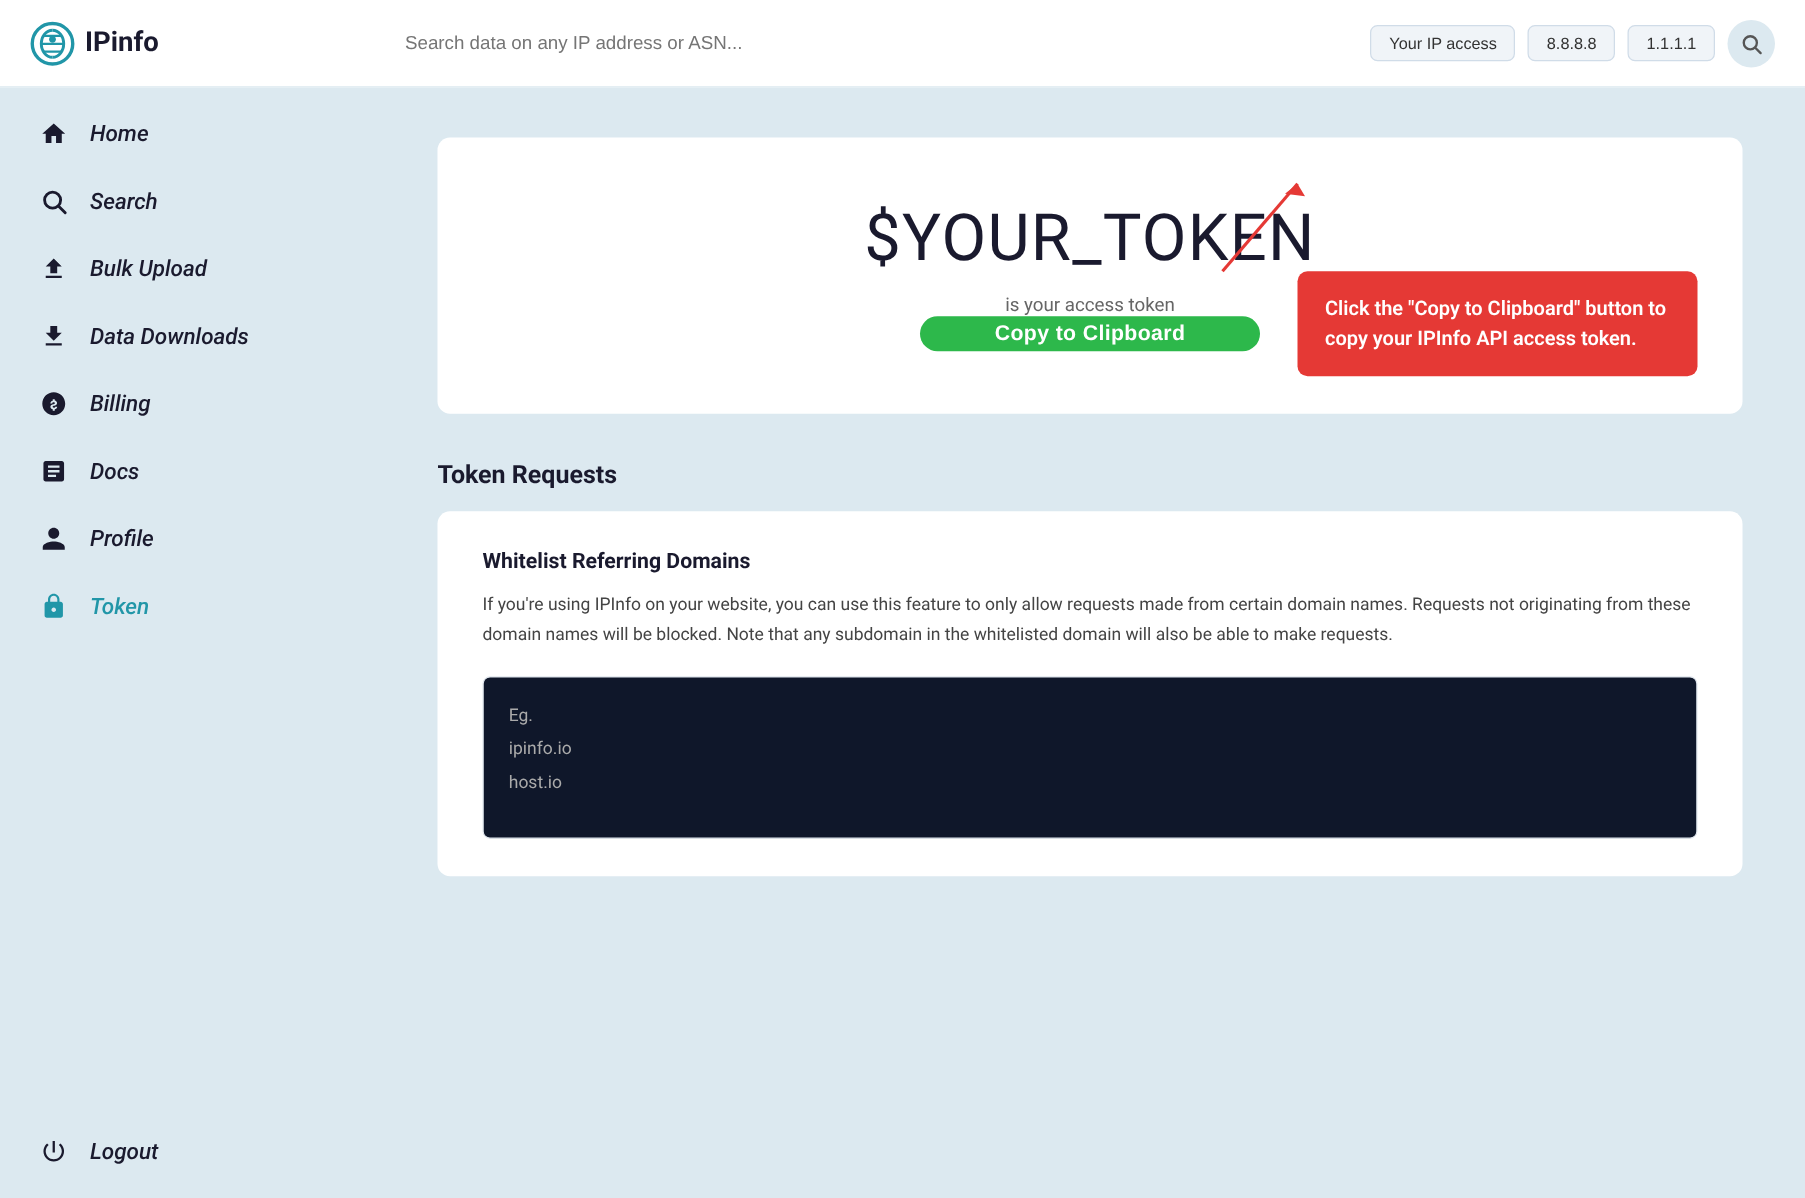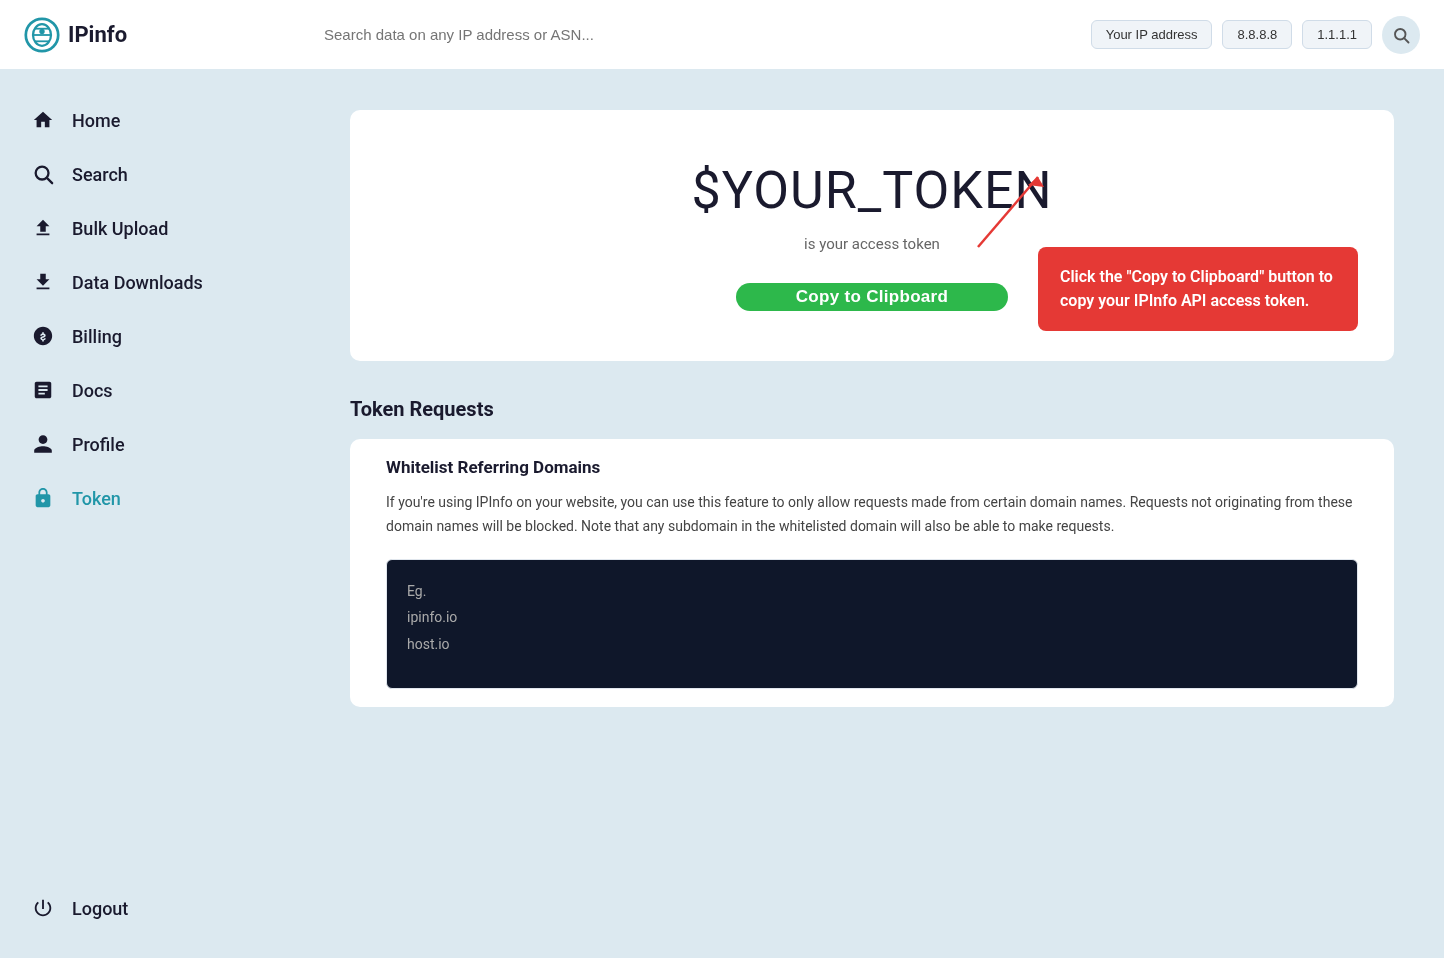--- a/index.html
+++ b/index.html
@@ -94,23 +94,24 @@
       display: flex;
       flex: 1;
       overflow: hidden;
     }
 
     
     .sidebar {
       width: 300px;
       background: #dce9f0;
       flex-shrink: 0;
-      padding: 23px 0;
+      padding: 10px 0;
       display: flex;
       flex-direction: column;
+      font-style: italic;
     }
 
     .sidebar-item {
       display: flex;
       align-items: center;
       gap: 16px;
       padding: 14px 30px;
       cursor: pointer;
       color: #1a1a2e;
       font-size: 18px;
@@ -169,21 +170,20 @@
       font-size: 52px;
       font-weight: 400;
       color: #1a1a2e;
       letter-spacing: 1px;
       margin-bottom: 14px;
     }
 
     .token-subtitle {
       font-size: 15px;
       color: #666;
-      margin-bottom: 30px;
     }
 
     .copy-btn {
       background: #2db84b;
       color: #fff;
       border: none;
       border-radius: 14px;
       padding: 4px 60px;
       font-size: 17px;
       font-weight: 700;
@@ -200,21 +200,21 @@
       font-weight: 600;
       max-width: 320px;
       line-height: 1.5;
       position: relative;
     }
 
     
     .security-card {
       background: #fff;
       border-radius: 10px;
-      padding: 18px 36px;
+      padding: 30px 36px;
     }
 
     .security-card h3 {
       font-size: 17px;
       font-weight: 700;
       color: #1a1a2e;
       margin-bottom: 14px;
     }
 
     .security-card p {
@@ -253,21 +253,21 @@
       <circle cx="20" cy="16" r="3" fill="#2196a8"></circle>
     </svg>
     <span class="logo-text">IPinfo</span>
   </div>
 
   <div class="header-search">
     <input type="text" placeholder="Search data on any IP address or ASN..." style="">
   </div>
 
   <div class="header-actions">
-    <button class="ip-chip">Your IP address</button>
+    <button class="ip-chip">Your IP access</button>
     <button class="ip-chip">8.8.8.8</button>
     <button class="ip-chip">1.1.1.1</button>
     <button class="search-icon-btn">
       <svg width="18" height="18" viewBox="0 0 24 24" fill="none" stroke="#555" stroke-width="2.5" stroke-linecap="round" stroke-linejoin="round">
         <circle cx="11" cy="11" r="7"></circle>
         <line x1="16.5" y1="16.5" x2="22" y2="22"></line>
       </svg>
     </button>
   </div>
 </div>

